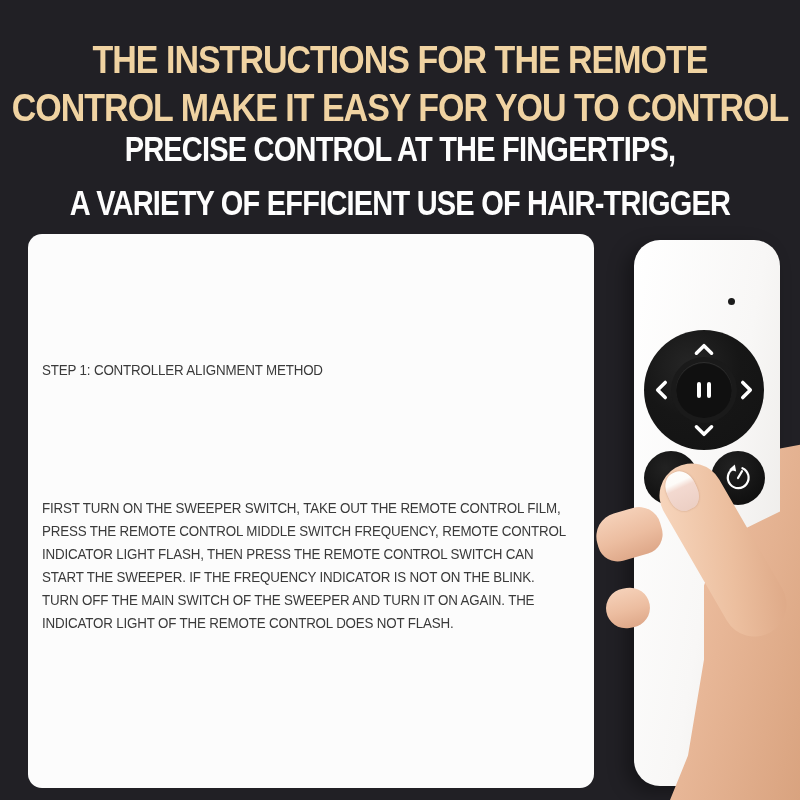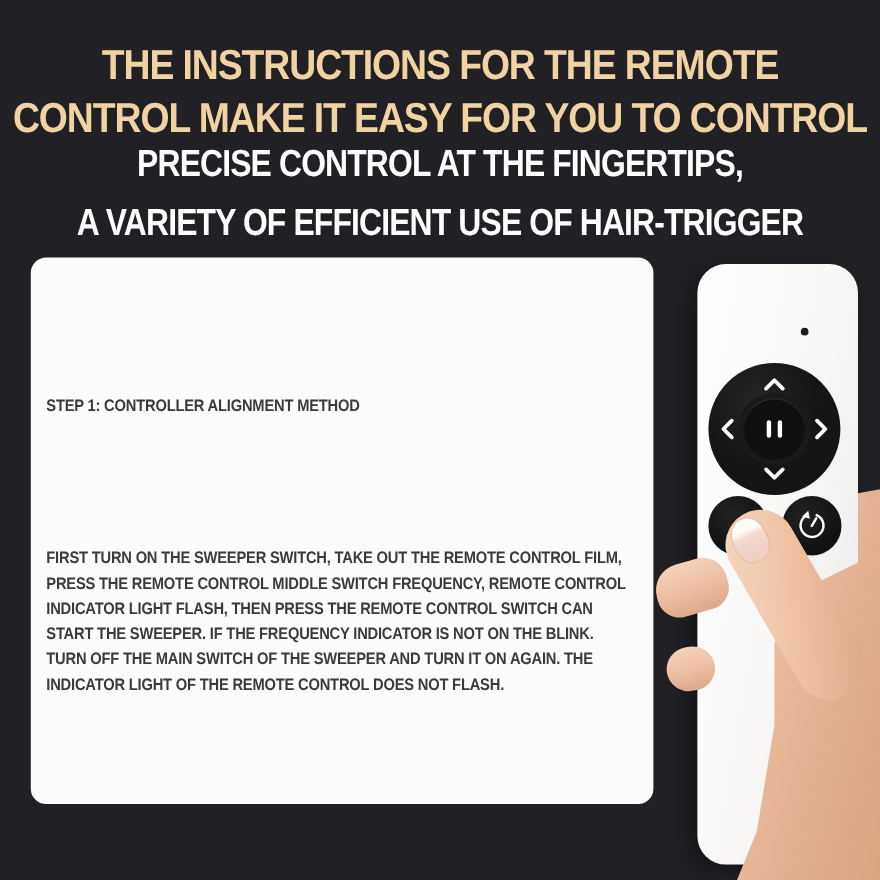--- a/index.html
+++ b/index.html
@@ -19,23 +19,23 @@
   }
   .subtitle{
     position:absolute;top:122px;left:0;width:800px;text-align:center;
     color:var(--subtitle-white,#fdfdfd);font-weight:bold;font-size:29px;
     line-height:46px;letter-spacing:-0.8px;white-space:nowrap;
     transform:scaleY(1.18);transform-origin:top center;
   }
 
   
   .panel{
-    position:absolute;left:28px;top:234px;width:566px;height:497px;
+    position:absolute;left:28px;top:234px;width:566px;height:554px;
     background:var(--panel-background,#fcfcfc);border-radius:14px;
-    color:var(--panel-text,#3a3a3a);overflow:hidden;z-index:1;font-weight:bold;
+    color:var(--panel-text,#3a3a3a);overflow:hidden;z-index:1;
   }
   .panel-inner{
     padding:9px 4px 0 16px;font-size:15.2px;line-height:23px;
     letter-spacing:-0.2px;white-space:pre;width:113%;
     transform:scaleX(0.88);transform-origin:0 0;
   }
   .block{margin:0 0 23px 0;}
   .block:last-child{margin-bottom:0;}
   .line{white-space:pre;}
 

